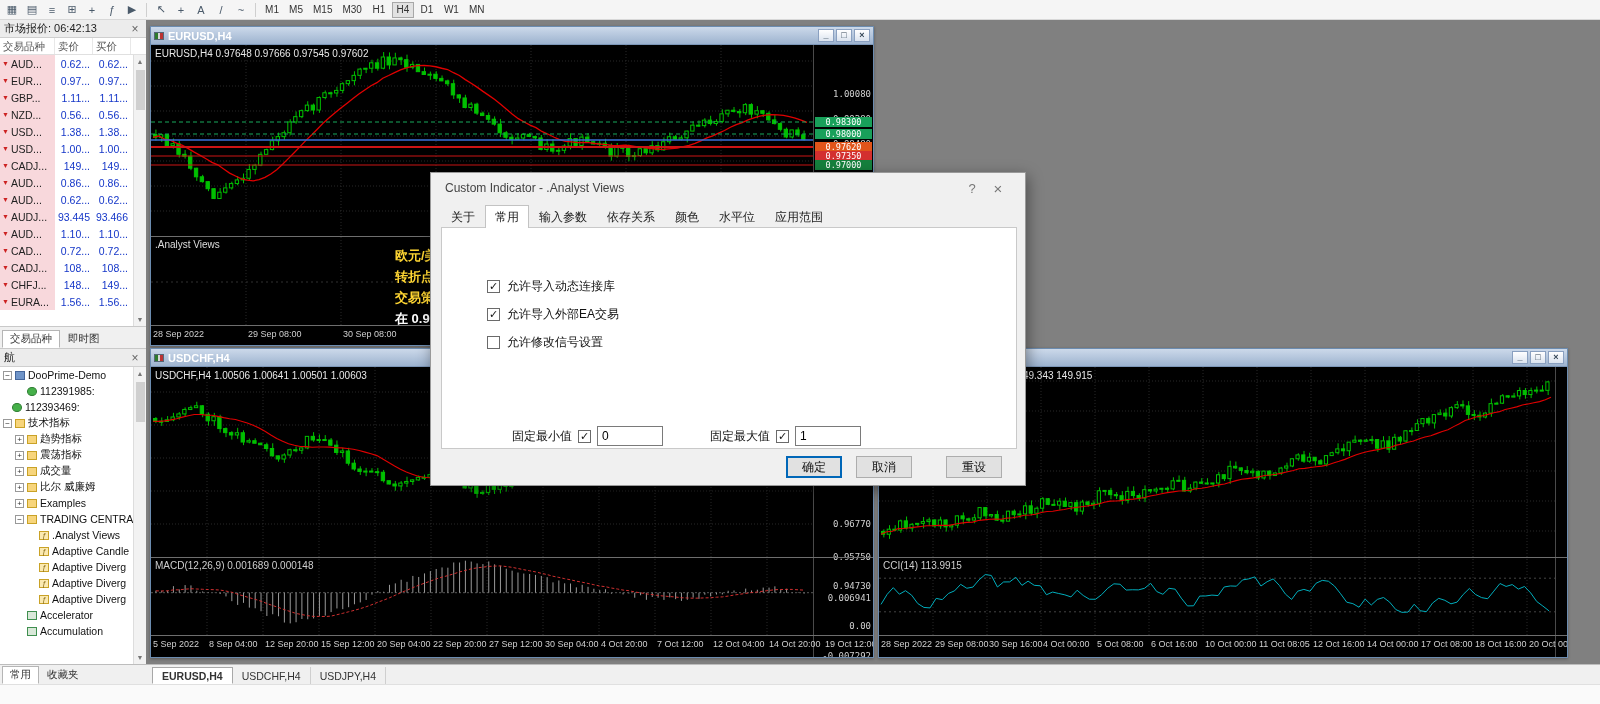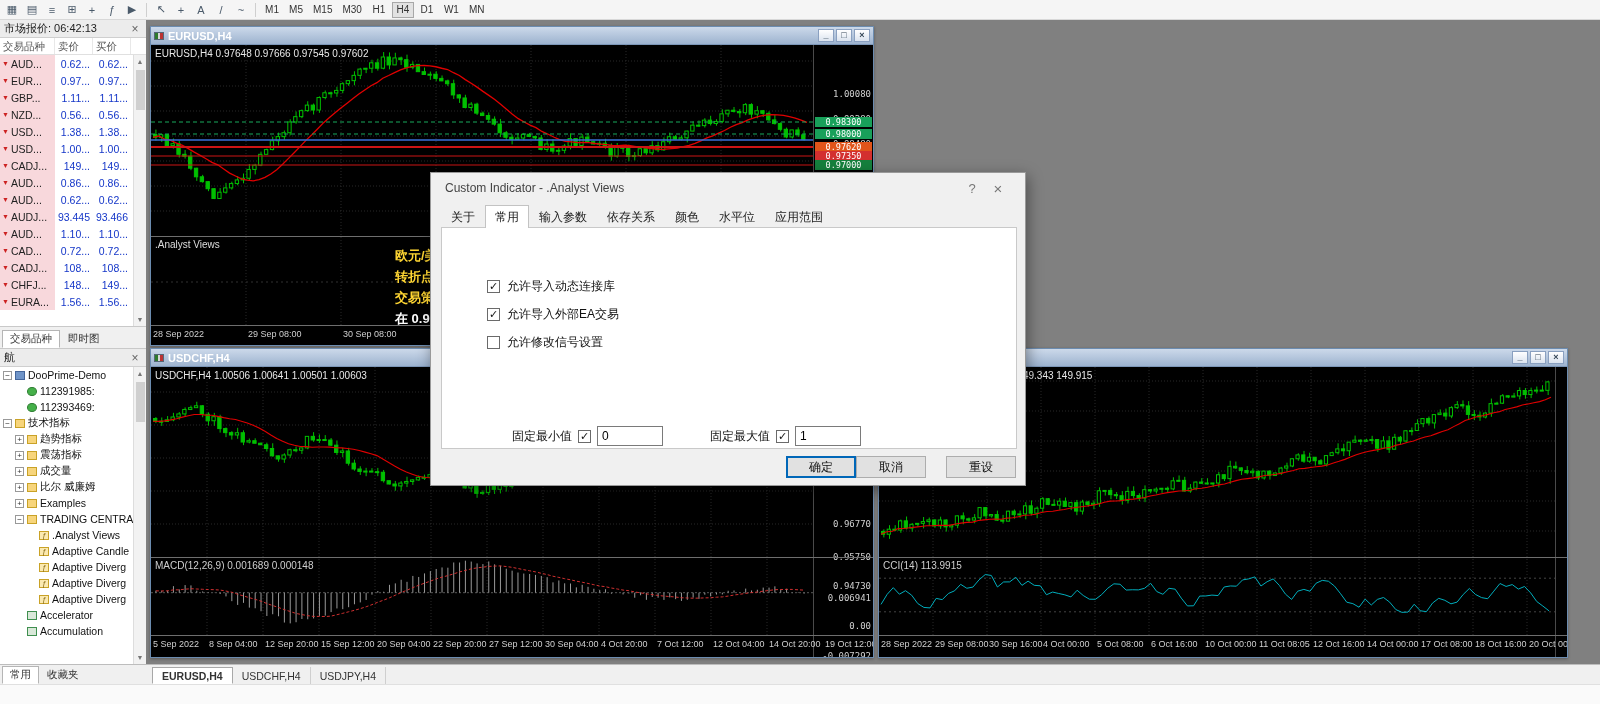--- a/index.html
+++ b/index.html
@@ -83,21 +83,21 @@
 .dtabs{position:absolute;left:10px;top:32px;height:23px;display:flex;z-index:2;}
 .dtab{padding:3px 9px;font-size:12px;color:#222;border:1px solid transparent;border-bottom:none;white-space:nowrap;}
 .dtab.active{background:#fff;border-color:#c3c3c3;}
 .dcontent{position:absolute;left:10px;top:54px;width:576px;height:222px;background:#fff;border:1px solid #c9c9c9;}
 .dcb-row{position:absolute;left:45px;display:flex;align-items:center;height:16px;}
 .cb{width:13px;height:13px;border:1px solid #6a6a6a;background:#fff;font-size:11px;line-height:11px;text-align:center;color:#111;flex:0 0 13px;}
 .cb-label{margin-left:7px;font-size:12px;color:#111;white-space:nowrap;}
 .fixed-group{position:absolute;top:198px;display:flex;align-items:center;gap:6px;}
 .fg-label{font-size:12px;color:#111;white-space:nowrap;}
 .dinput{width:66px;height:20px;border:1px solid #7a7a7a;font-size:12px;padding:0 4px;font-family:"Liberation Sans","DejaVu Sans",sans-serif;}
-.dbtn{position:absolute;top:283px;width:70px;height:22px;background:#e1e1e1;border:1px solid #adadad;font-size:12px;color:#111;text-align:center;line-height:20px;}
+.dbtn{position:absolute;top:283px;width:56px;height:22px;background:#e1e1e1;border:1px solid #adadad;font-size:12px;color:#111;text-align:center;line-height:20px;}
 .dbtn.default{border:1px solid #0067b8;box-shadow:inset 0 0 0 1px #0067b8;}
 </style>
 </head>
 <body>
 
 <div class="app">
 
   <div class="toolbar" id="toolbar">
       <span class="tbtn">▦</span>
       <span class="tbtn">▤</span>
@@ -277,21 +277,21 @@
           <div class="nav-item" style="padding-left: 3px;">
             <span class="expander">−</span>
             <span class="nicon server"></span>
             <span class="nlabel">DooPrime-Demo</span>
           </div>
           <div class="nav-item" style="padding-left: 15px;">
             <span class="exsp"></span>
             <span class="nicon account"></span>
             <span class="nlabel">112391985:</span>
           </div>
-          <div class="nav-item" style="padding-left: 15px;">
+          <div class="nav-item" style="">
             <span class="exsp"></span>
             <span class="nicon account"></span>
             <span class="nlabel">112393469:</span>
           </div>
           <div class="nav-item" style="padding-left: 3px;">
             <span class="expander">−</span>
             <span class="nicon folder"></span>
             <span class="nlabel">技术指标</span>
           </div>
           <div class="nav-item" style="padding-left: 15px;">

